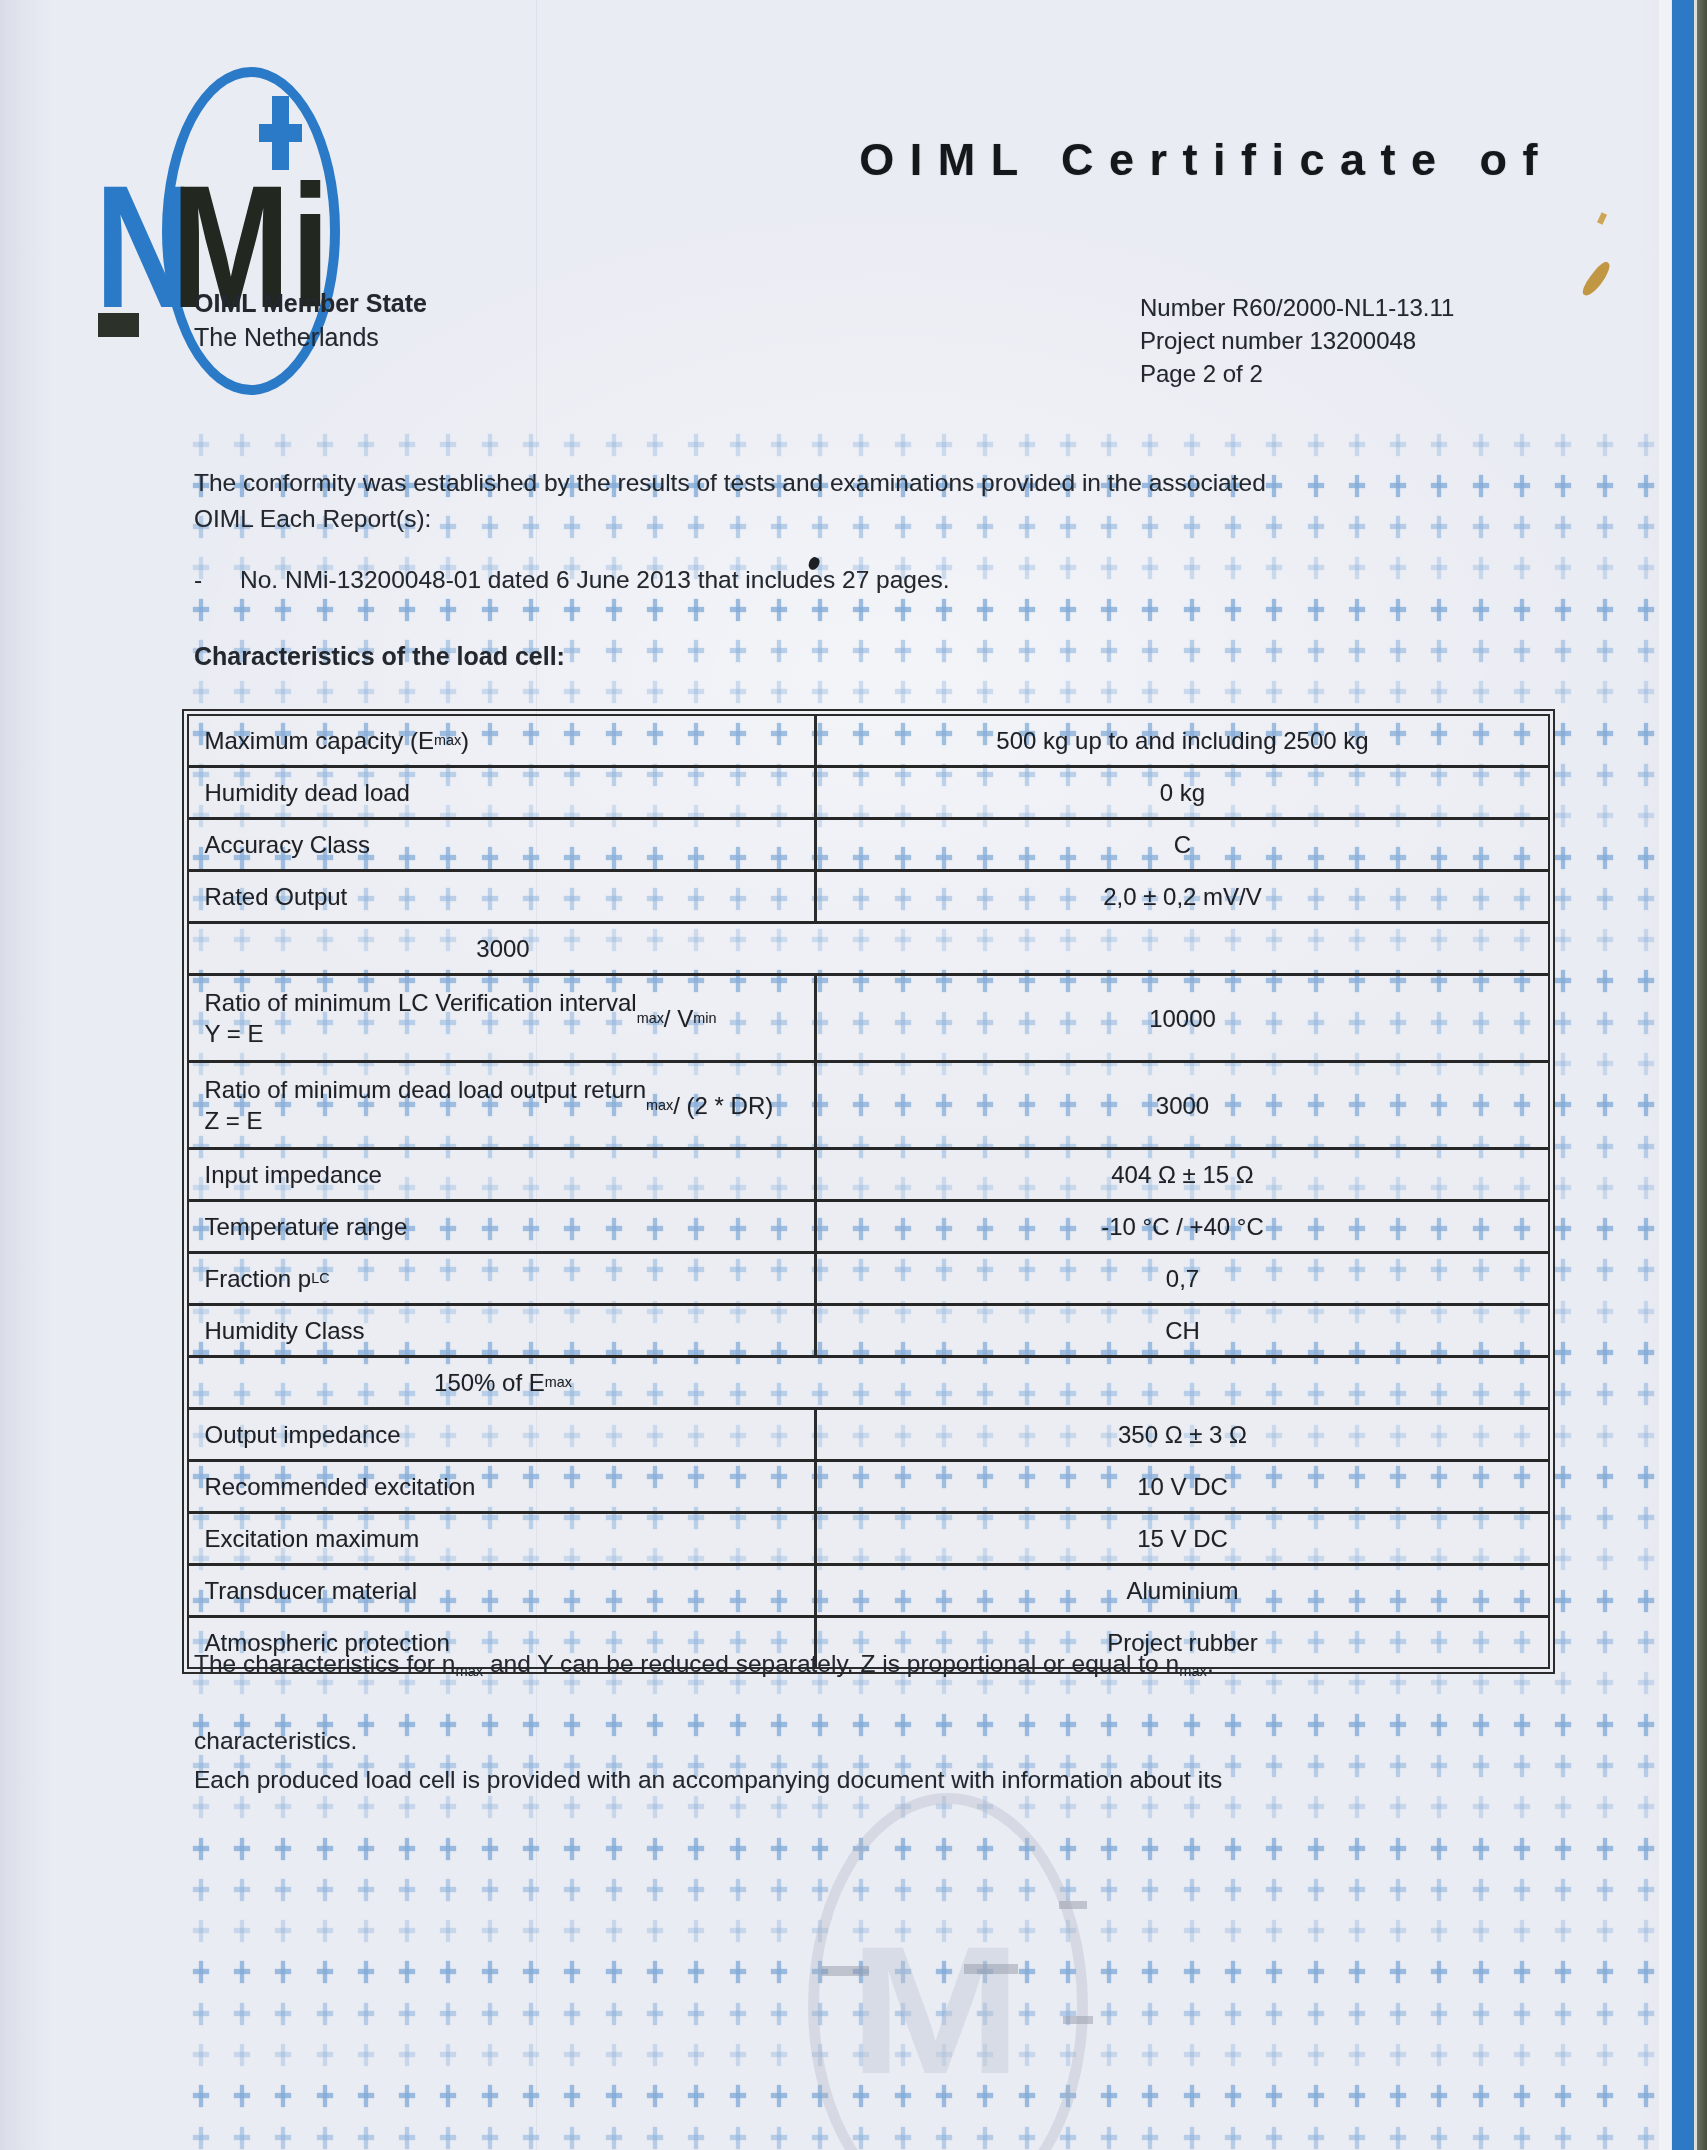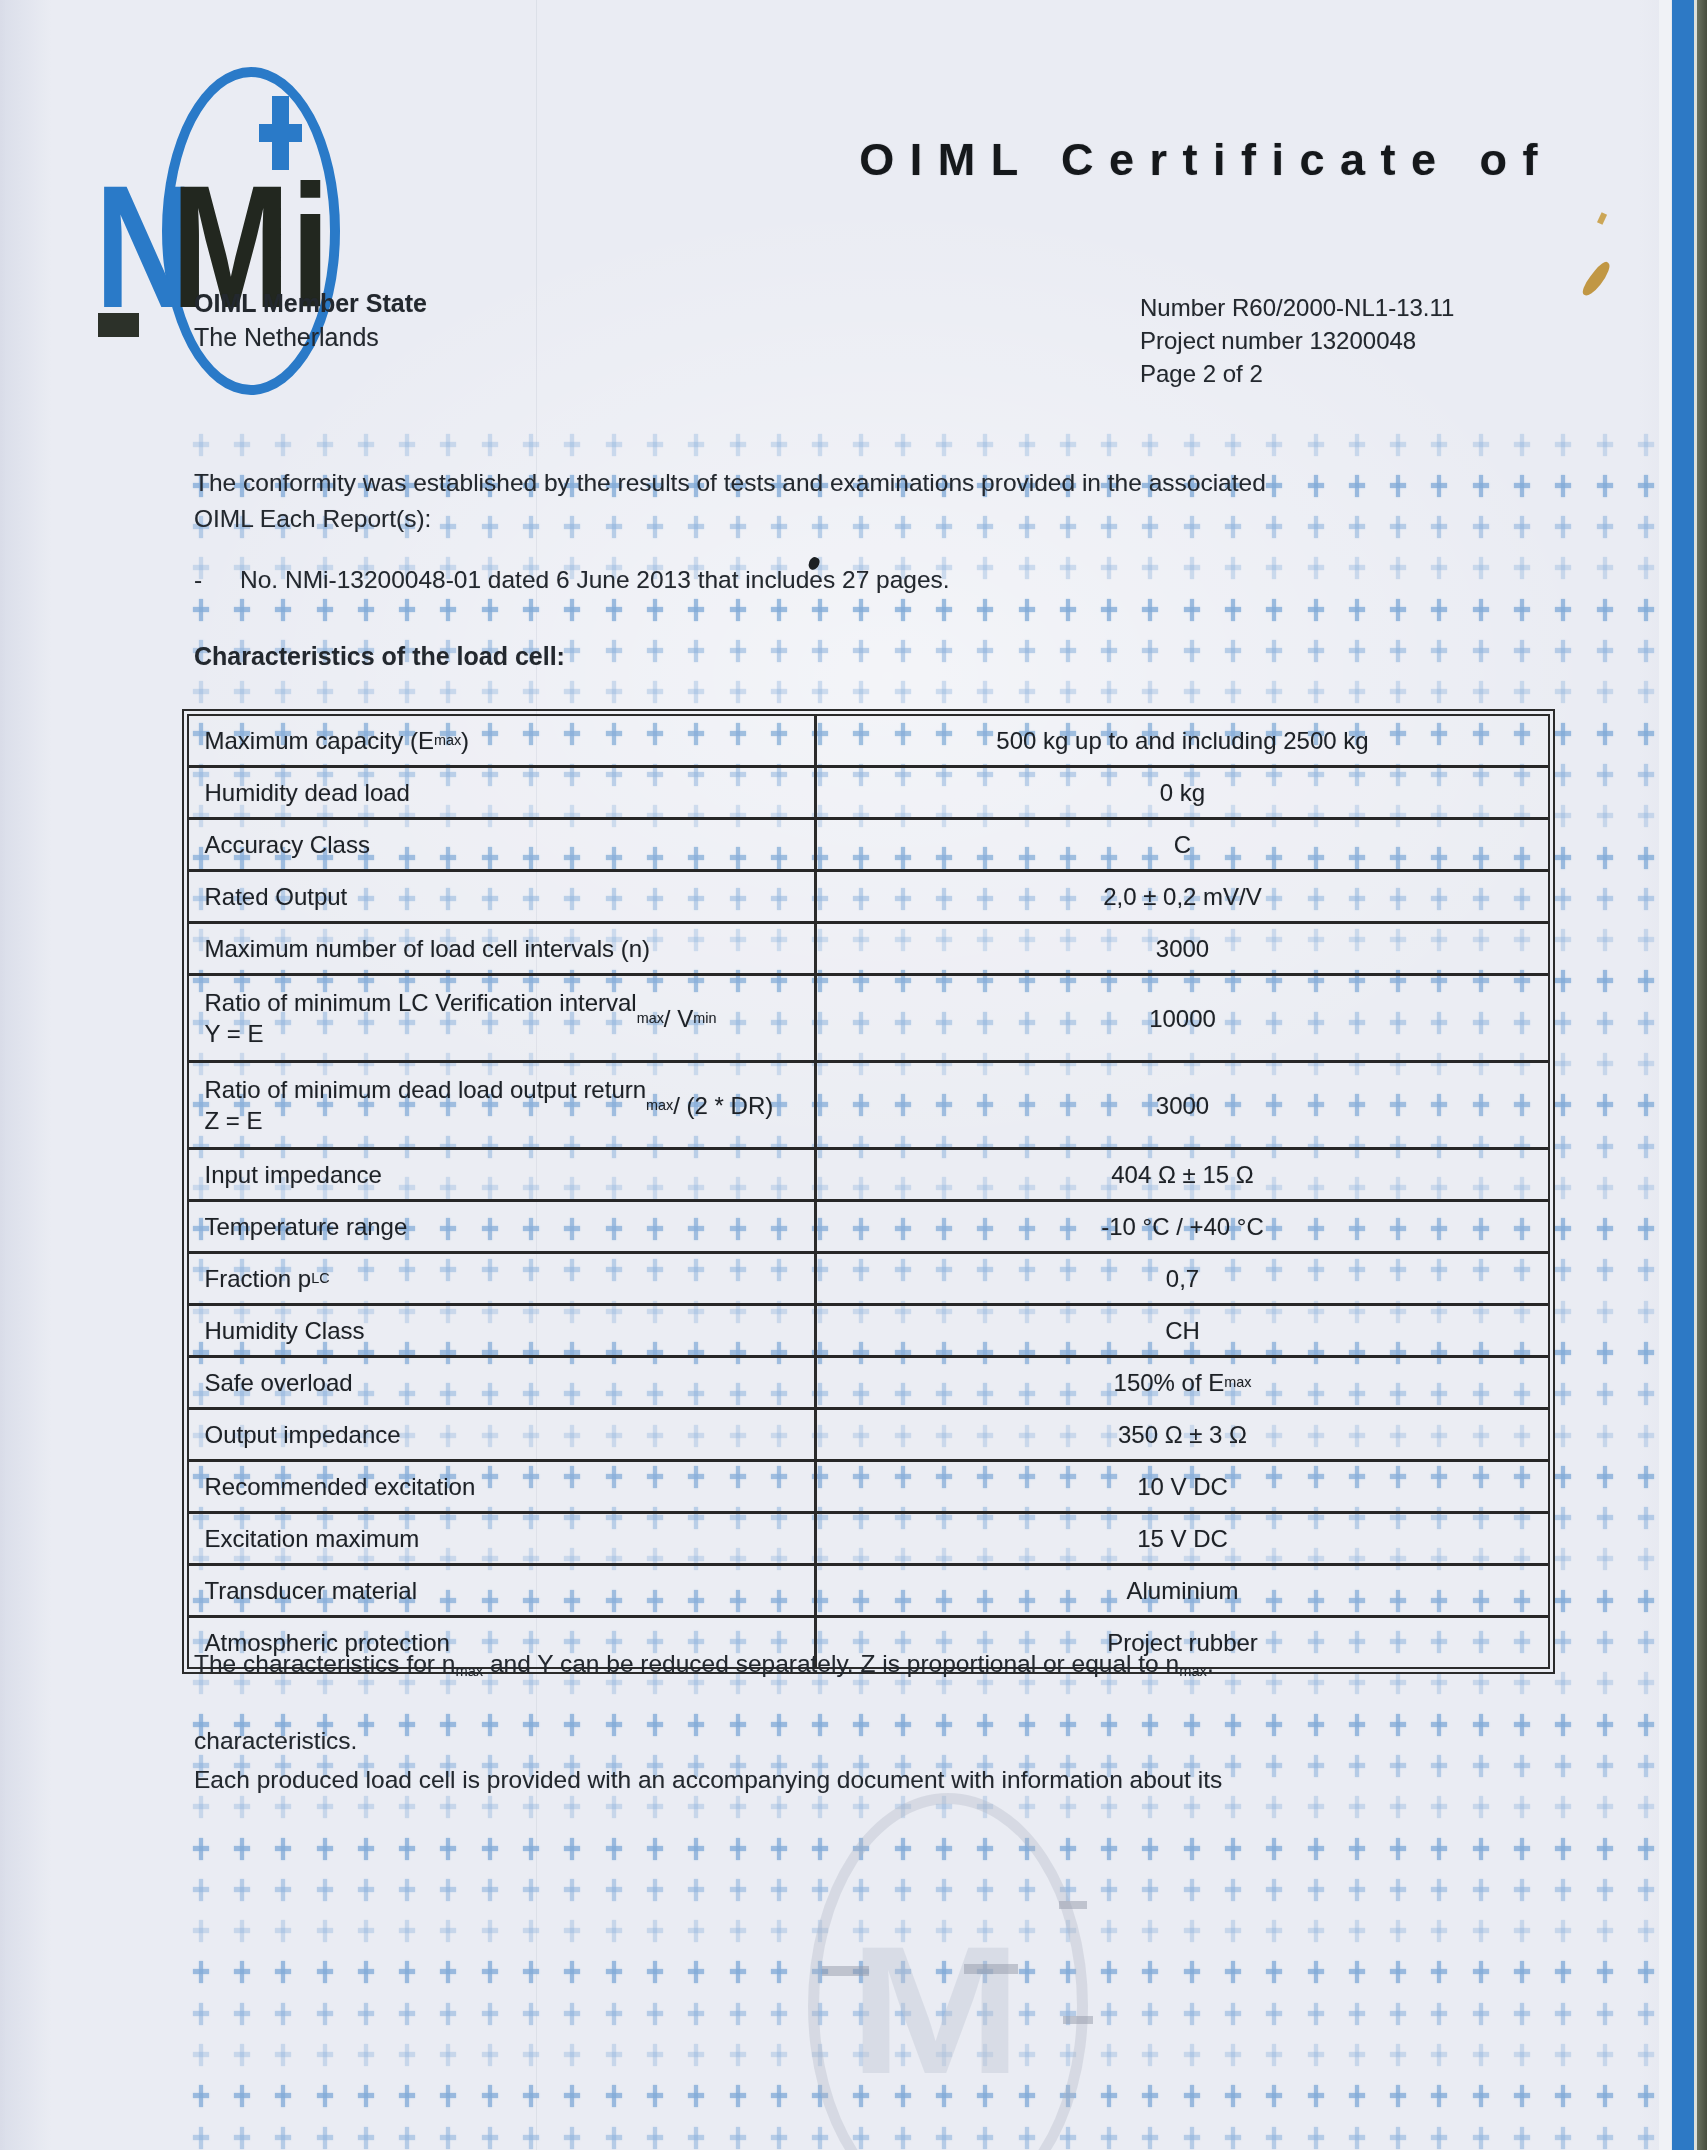--- a/index.html
+++ b/index.html
@@ -1650,21 +1650,20 @@
     </div>
       <div class="trow">
       <div class="tcell tlabel">Accuracy Class</div>
       <div class="tcell tvalue">C</div>
     </div>
       <div class="trow">
       <div class="tcell tlabel">Rated Output</div>
       <div class="tcell tvalue">2,0 ± 0,2 mV/V</div>
     </div>
       <div class="trow">
-      <div class="tcell tlabel">Maximum number of load cell intervals (n)</div>
       <div class="tcell tvalue">3000</div>
     </div>
       <div class="trow tall">
       <div class="tcell tlabel">Ratio of minimum LC Verification interval<br>Y = E<sub>max</sub> / V<sub>min</sub></div>
       <div class="tcell tvalue">10000</div>
     </div>
       <div class="trow tall">
       <div class="tcell tlabel">Ratio of minimum dead load output return<br>Z = E<sub>max</sub> / (2 * DR)</div>
       <div class="tcell tvalue">3000</div>
     </div>
@@ -1678,21 +1677,20 @@
     </div>
       <div class="trow">
       <div class="tcell tlabel">Fraction p<sub>LC</sub></div>
       <div class="tcell tvalue">0,7</div>
     </div>
       <div class="trow">
       <div class="tcell tlabel">Humidity Class</div>
       <div class="tcell tvalue">CH</div>
     </div>
       <div class="trow">
-      <div class="tcell tlabel">Safe overload</div>
       <div class="tcell tvalue">150% of E<sub>max</sub></div>
     </div>
       <div class="trow">
       <div class="tcell tlabel">Output impedance</div>
       <div class="tcell tvalue">350 Ω ± 3 Ω</div>
     </div>
       <div class="trow">
       <div class="tcell tlabel">Recommended excitation</div>
       <div class="tcell tvalue">10 V DC</div>
     </div>

